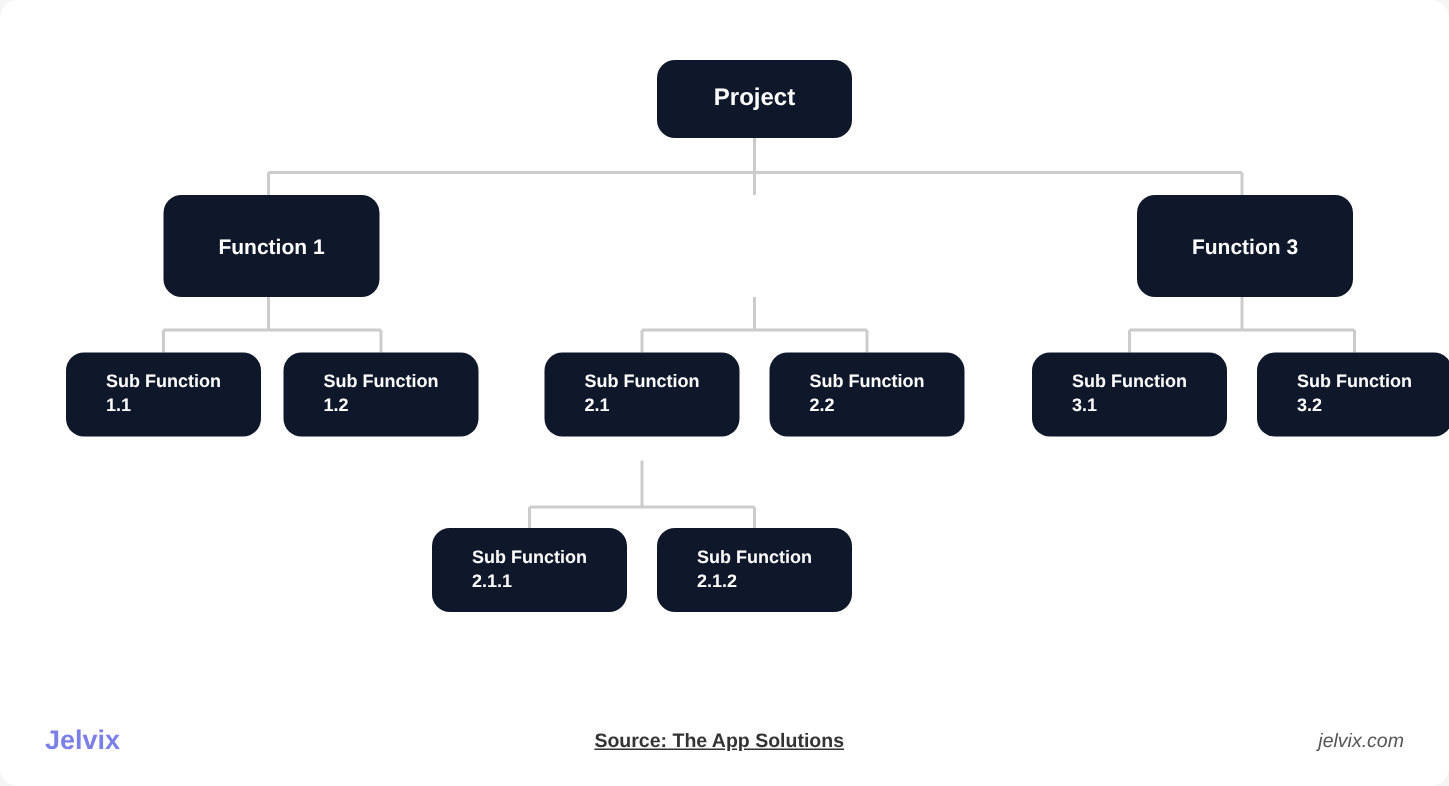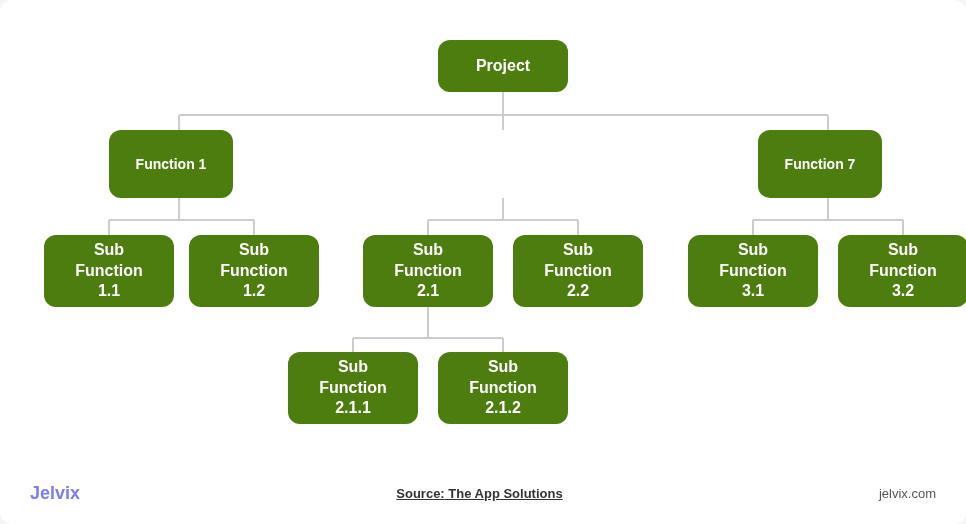--- a/index.html
+++ b/index.html
@@ -35,48 +35,48 @@
       position: absolute;
       top: 0; left: 0;
       width: 100%;
       height: 100%;
       pointer-events: none;
       overflow: visible;
     }
 
     .node {
       position: absolute;
-      background: #4d7c0f;
+      background: #0f172a;
       border-radius: 12px;
       color: #fff;
       font-size: 14px;
       font-weight: 600;
-      text-align: center;
+      text-align: left;
       display: flex;
       align-items: center;
       justify-content: center;
       padding: 10px 20px;
       line-height: 1.3;
     }
 
     .node.root {
       width: 130px;
       height: 52px;
       font-size: 16px;
     }
 
     .node.function {
-      width: 124px;
+      width: 144px;
       height: 68px;
     }
 
     .node.subfunction {
       width: 130px;
-      height: 72px;
-      font-size: 16px;
+      height: 56px;
+      font-size: 12px;
     }
 
     .footer {
       width: 100%;
       display: flex;
       justify-content: space-between;
       align-items: center;
       margin-top: 21px;
       padding: 0 10px;
     }
@@ -94,20 +94,21 @@
 
     .footer-source span {
       font-weight: 700;
       color: #333;
       text-decoration: underline;
     }
 
     .footer-url {
       font-size: 13px;
       color: #555;
+      font-style: italic;
     }
   </style>
 </head>
 <body>
 
 <div class="card">
   <div class="tree-container">
 
     <svg class="connectors">
 
@@ -140,21 +141,21 @@
       <line x1="333" y1="308" x2="483" y2="308" stroke="#ccc" stroke-width="2"></line>
       <line x1="333" y1="308" x2="333" y2="322" stroke="#ccc" stroke-width="2"></line>
       <line x1="483" y1="308" x2="483" y2="322" stroke="#ccc" stroke-width="2"></line>
     </svg>
 
     <div class="node root" style="left: 418px; top: 10px;">Project</div>
 
     <div class="node function" style="left: 89px; top: 100px;">Function 1</div>
 
 
-    <div class="node function" style="left: 738px; top: 100px;">Function 7</div>
+    <div class="node function" style="left: 738px; top: 100px;">Function 3</div>
 
     <div class="node subfunction" style="left: 24px; top: 205px;">Sub Function<br>1.1</div>
 
     <div class="node subfunction" style="left: 169px; top: 205px;">Sub Function<br>1.2</div>
 
     <div class="node subfunction" style="left: 343px; top: 205px;">Sub Function<br>2.1</div>
 
     <div class="node subfunction" style="left: 493px; top: 205px;">Sub Function<br>2.2</div>
 
     <div class="node subfunction" style="left: 668px; top: 205px;">Sub Function<br>3.1</div>

